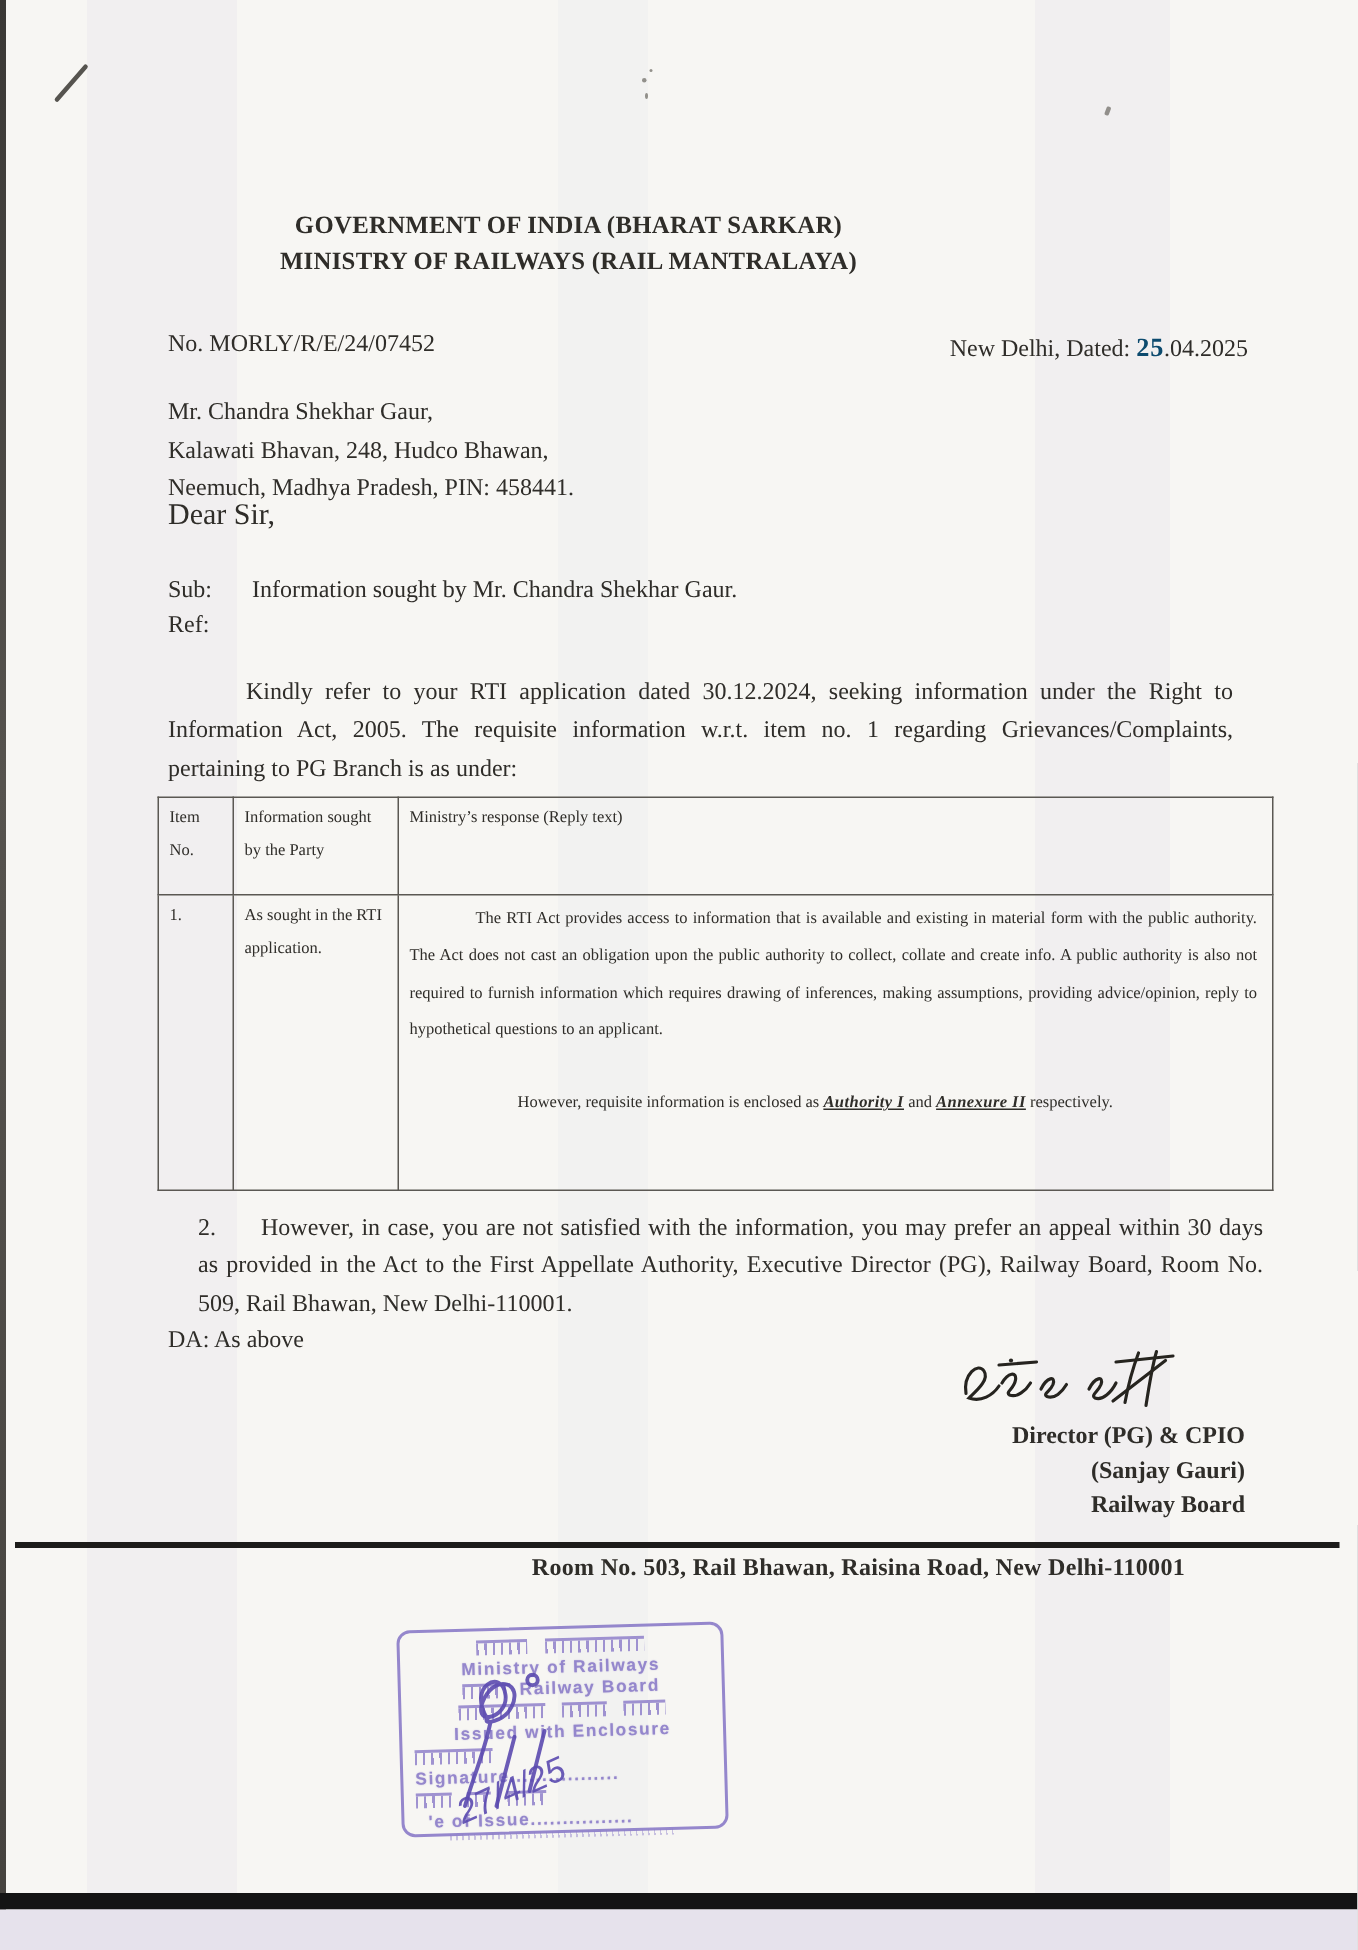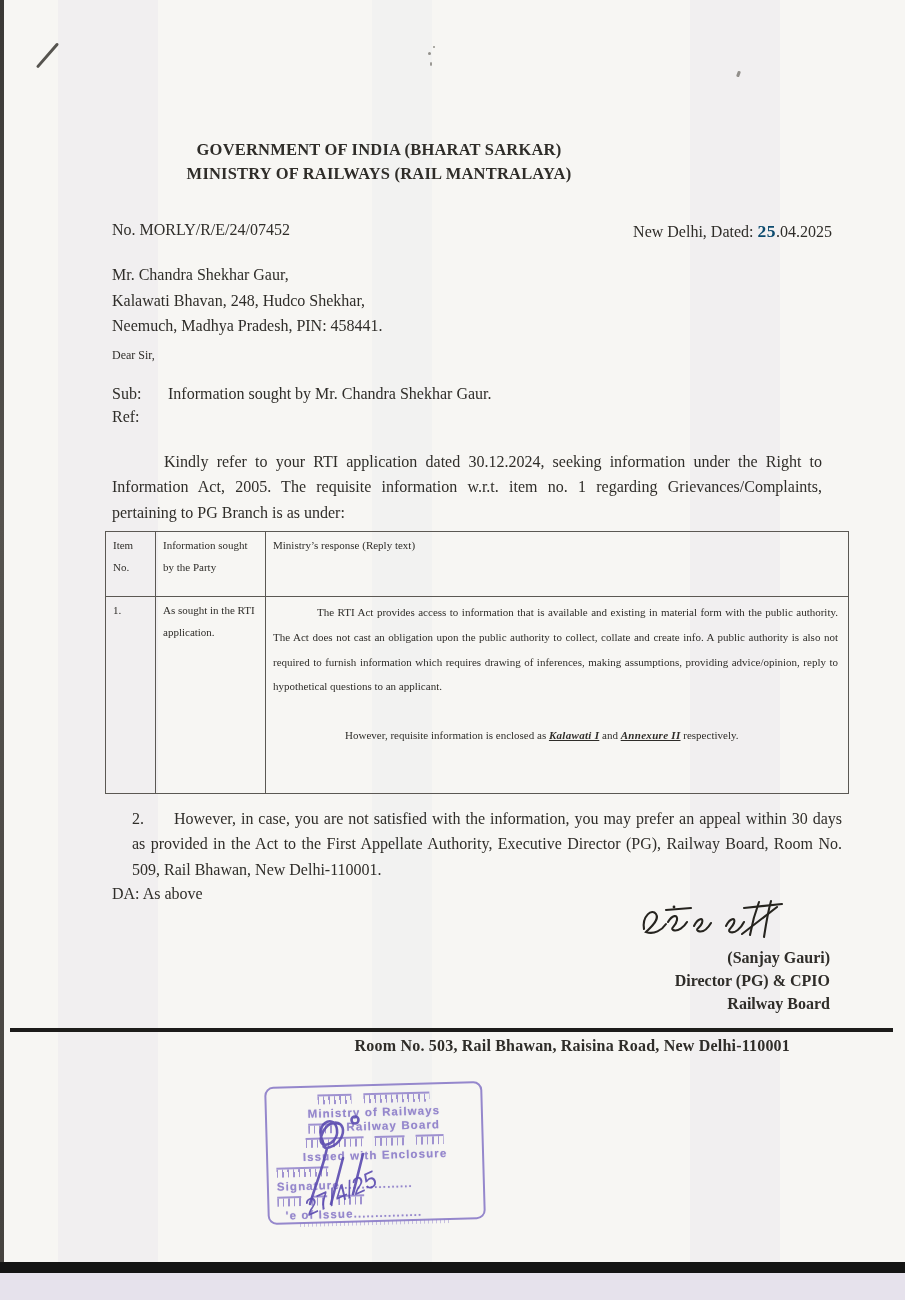--- a/index.html
+++ b/index.html
@@ -20,21 +20,21 @@
   .speck{position:absolute; width:3px; height:3px; border-radius:50%; background:#6a675f; opacity:.7;}
 
   .header{position:absolute; left:0; top:138px; width:758px; text-align:center;
     font-weight:700; font-size:16.5px; line-height:23.5px; letter-spacing:.2px;}
 
   .ref-row{position:absolute; left:112px; top:221px; width:720px; display:flex;
     justify-content:space-between; font-size:16px;gap:36px;}
   .hand-day{font-weight:700; font-size:17.5px; letter-spacing:.5px; color:#0c4a6e;}
 
   .recipient{position:absolute; left:112px; top:262px; font-size:16px; line-height:25.5px;}
-  .salutation{position:absolute; left:112px; top:348px; font-size:12px;}
+  .salutation{position:absolute; left:112px; top:332px; font-size:20px;}
   .subref{position:absolute; left:112px; top:383px; width:712px; font-size:16px; line-height:22.5px;}
   .subref .row{display:flex;}
   .subref .lbl{width:56px; flex:0 0 56px;}
 
   .para1{position:absolute; left:112px; top:449px; width:710px; font-size:16px;
     line-height:25.3px; text-align:justify; text-indent:52px;}
 
   table.rti{position:absolute; left:105px; top:531px; width:743px;
     border-collapse:collapse; table-layout:fixed; font-size:11px;}
   table.rti th, table.rti td{border:1.4px solid #5b5853; vertical-align:top;
@@ -97,21 +97,21 @@
     <div>MINISTRY OF RAILWAYS (RAIL MANTRALAYA)</div>
   </div>
 
   <div class="ref-row">
     <span>No. MORLY/R/E/24/07452</span>
     <span><span>New Delhi, Dated: </span><span class="hand-day">25</span><span>.04.2025</span></span>
   </div>
 
   <div class="recipient">
     <div>Mr. Chandra Shekhar Gaur,</div>
-    <div>Kalawati Bhavan, 248, Hudco Shekhar,</div>
+    <div>Kalawati Bhavan, 248, Hudco Bhawan,</div>
     <div>Neemuch, Madhya Pradesh, PIN: 458441.</div>
   </div>
 
   <div class="salutation">Dear Sir,</div>
 
   <div class="subref">
     <div class="row">
       <span class="lbl">Sub:</span>
       <span>Information sought by Mr. Chandra Shekhar Gaur.</span>
     </div>
@@ -132,21 +132,21 @@
         <tr>
       <th>Item No.</th>
       <th class="th-justify">Information sought by the Party</th>
       <th>Ministry’s response (Reply text)</th>
     </tr>
     <tr>
       <td>1.</td>
       <td class="cell-info">As sought in the RTI application.</td>
       <td>
         <p class="resp-p1">The RTI Act provides access to information that is available and existing in material form with the public authority.  The Act does not cast an obligation upon the public authority to collect, collate and create info.  A public authority is also not required to furnish information which requires drawing of inferences, making assumptions, providing advice/opinion, reply to hypothetical questions to an applicant.</p>
-        <p class="resp-p2"><span>However, requisite information is enclosed as </span><span class="annex">Kalawati I</span><span> and </span><span class="annex">Annexure II</span><span> respectively.</span></p>
+        <p class="resp-p2"><span>However, requisite information is enclosed as </span><span class="annex">Authority I</span><span> and </span><span class="annex">Annexure II</span><span> respectively.</span></p>
       </td>
     </tr>
   </tbody>
     </table>
 
   <div class="para2"><span>2.</span><span class="p2gap"></span><span>However, in case, you are not satisfied with the information, you may prefer an appeal within 30 days as provided in the Act to the First Appellate Authority, Executive Director (PG), Railway Board, Room No. 509, Rail Bhawan, New Delhi-110001.</span></div>
 
   <div class="da-line">DA: As above</div>
 
   <svg class="sig-svg" width="155" height="48" viewBox="0 0 155 48">
@@ -158,22 +158,22 @@
       <path d="M56,28 C60,20 66,19 64,25 C62,30 57,31 60,33 C65,35 70,30 73,25"></path>
       <path d="M88,28 C92,20 98,19 96,25 C94,30 89,32 92,34 C97,36 103,30 106,24"></path>
       <path d="M112,37 C114,26 118,12 121,4"></path>
       <path d="M126,39 C128,26 131,10 133,3"></path>
       <path d="M106,10 L144,6"></path>
       <path d="M104,36 L139,9"></path>
     </g>
   </svg>
 
   <div class="sig-block">
+    <div>Director (PG) &amp; CPIO</div>
     <div>(Sanjay Gauri)</div>
-    <div>Director (PG) &amp; CPIO</div>
     <div>Railway Board</div>
   </div>
 
   <div class="footer-rule"></div>
   <div class="footer-text">Room No. 503, Rail Bhawan, Raisina Road, New Delhi-110001</div>
 
   <div class="stamp">
     <div class="c">
       <span class="dev" style="width:34px" aria-label="रेल मंत्रालय"></span>
       <span class="dev" style="width:66px;margin-left:8px"></span>

